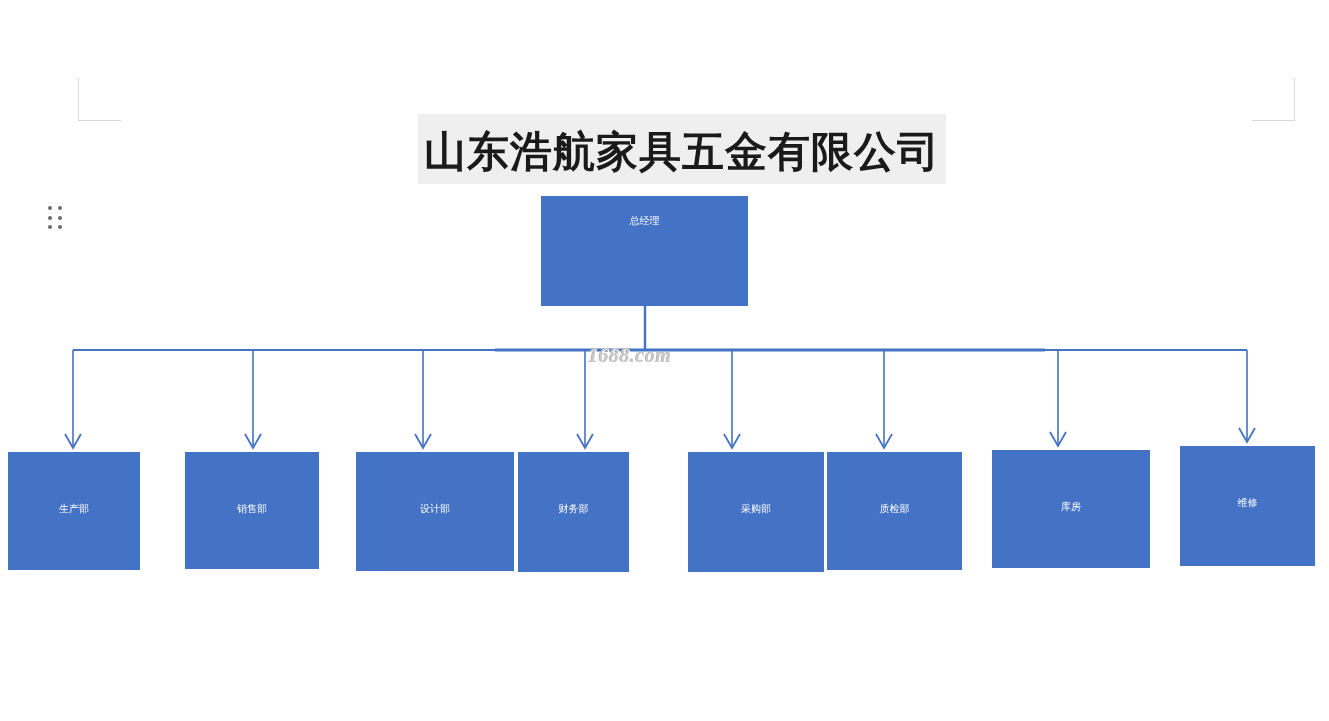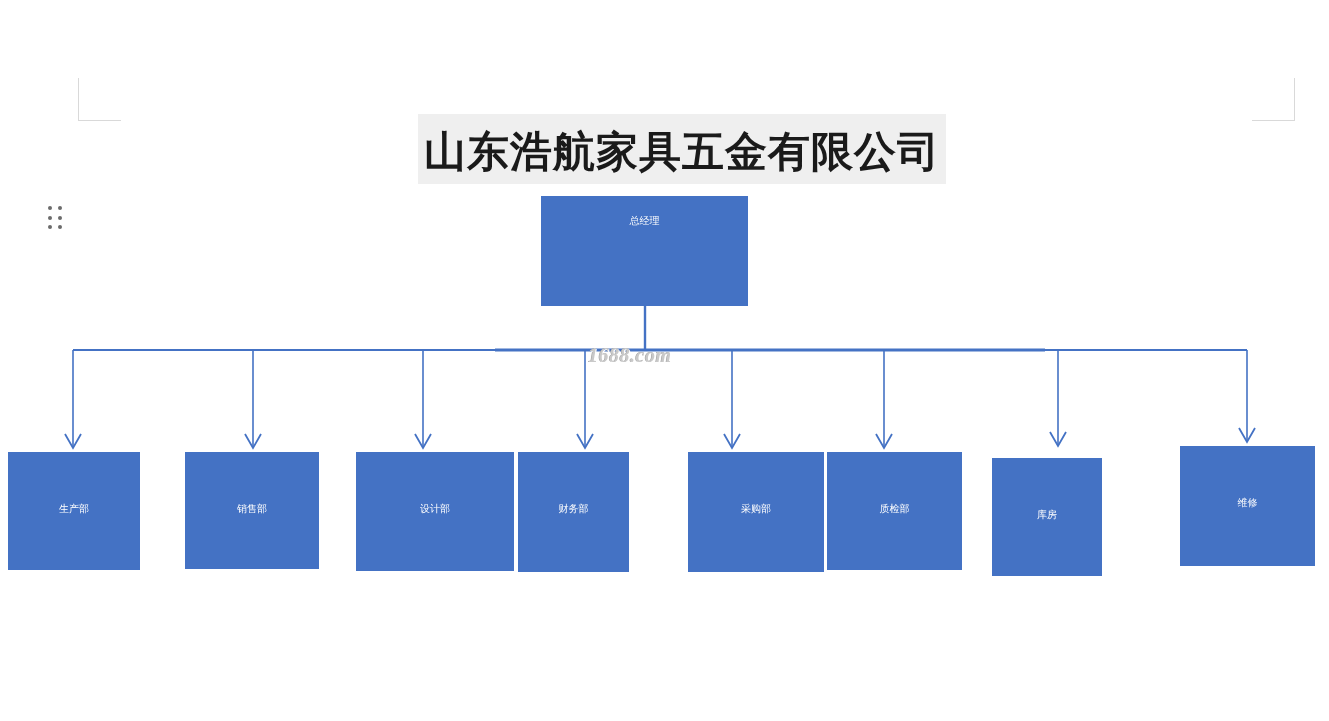--- a/index.html
+++ b/index.html
@@ -187,21 +187,21 @@
       </div>
       <div class="node dept" style="left: 518px; top: 452px; width: 111px; height: 120px;">
         <span>财务部</span>
       </div>
       <div class="node dept" style="left: 664px; top: 452px; width: 136px; height: 120px; margin-left: 24px;">
         <span>采购部</span>
       </div>
       <div class="node dept" style="left: 827px; top: 452px; width: 135px; height: 118px;">
         <span>质检部</span>
       </div>
-      <div class="node dept" style="left: 992px; top: 450px; width: 110px; height: 118px; margin-top: 8px;">
+      <div class="node dept" style="left: 992px; top: 450px; width: 158px; height: 118px;">
         <span>库房</span>
       </div>
       <div class="node dept" style="left: 1180px; top: 446px; width: 135px; height: 120px;">
         <span>维修</span>
       </div>
     </div>
 
   <div class="watermark">1688.com</div>
 
 </div>

